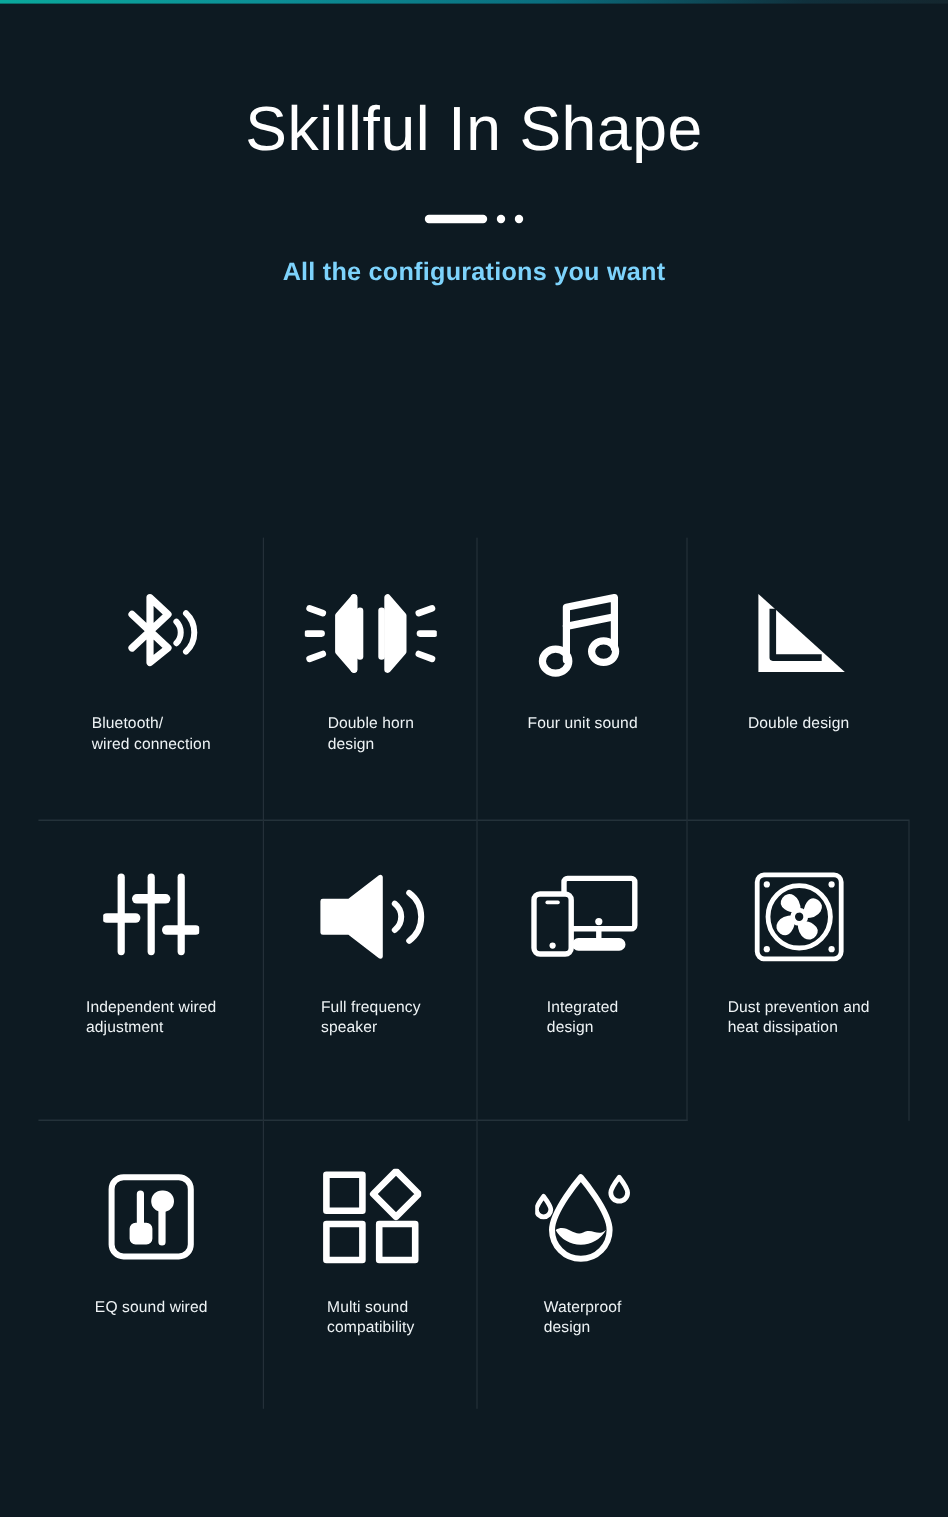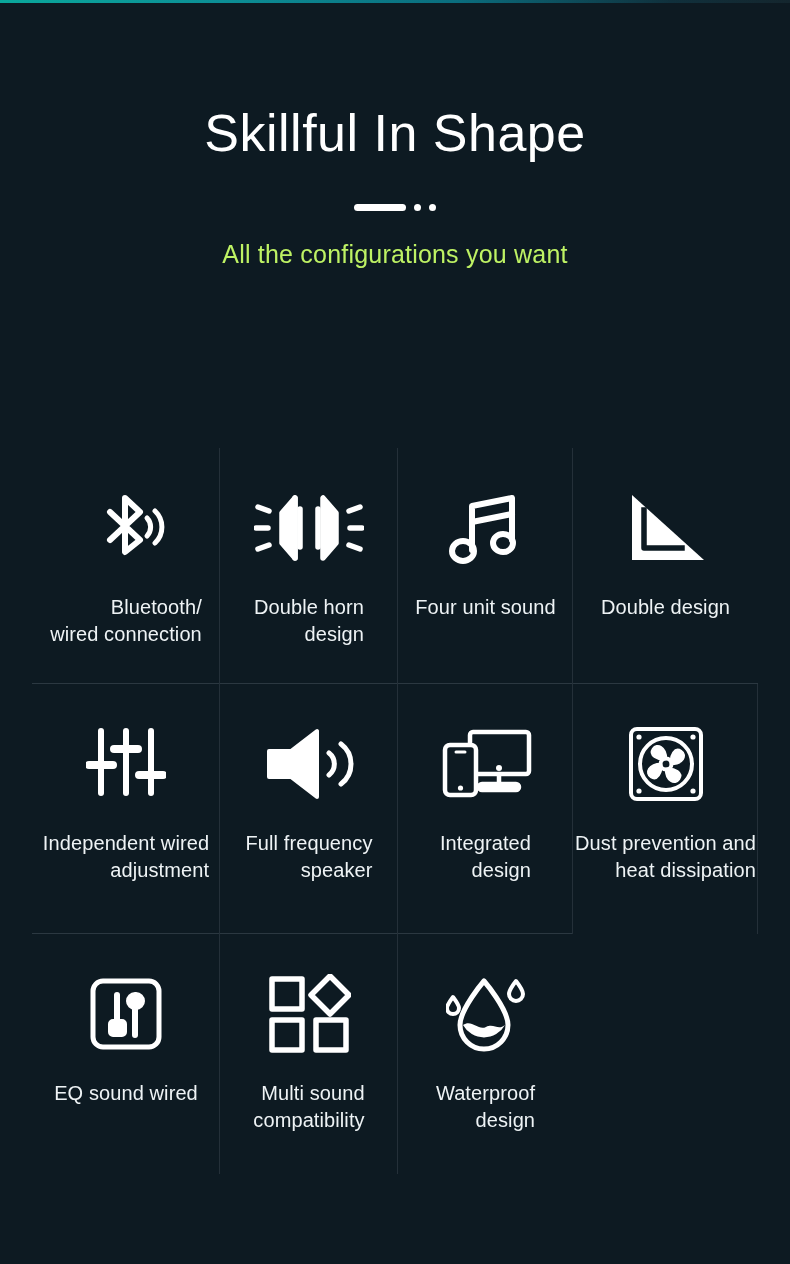--- a/index.html
+++ b/index.html
@@ -16,21 +16,21 @@
     background:#0d1a22;
     position:relative;
     overflow:hidden;
   }
   .top-accent {
     position:absolute; top:0; left:0;
     width:790px; height:3px;
     background:linear-gradient(90deg,#0aa89c 0%,#0c8f96 28%,#0a6d7e 58%,#10303c 85%,#14262e 100%);
   }
   
-  .hero { padding-top:104px; text-align:center; }
+  .hero { padding-top:79px; text-align:center; }
   .hero h1 {
     font-size:52px;
     font-weight:400;
     line-height:1.15;
     letter-spacing:0.5px;
     color:#ffffff;
   }
   .hero h1 .line { display:block; }
   .divider {
     margin:38px auto 0;
@@ -42,23 +42,23 @@
     gap:8px;
   }
   .divider .bar {
     width:52px; height:7px; border-radius:4px; background:#ffffff;
   }
   .divider .dot {
     width:7px; height:7px; border-radius:50%; background:#ffffff;
   }
   .subtitle {
     margin-top:26px;
-    font-size:25px;
-    font-weight:400;
-    color:#bef264;
+    font-size:21px;
+    font-weight:700;
+    color:#7dd3fc;
     letter-spacing:0.2px;
   }
   
   .grid {
     position:absolute;
     top:448px; left:32px;
     width:726px;
     display:grid;
     grid-template-columns:188px 178px 175px 185px;
     grid-template-rows:236px 250px 240px;
@@ -88,22 +88,22 @@
   }
   .icon-wrap {
     height:104px;
     display:flex;
     align-items:center;
     justify-content:center;
   }
   .icon-wrap svg { display:block; }
   .cell-label {
     margin-top:14px;
-    text-align:right;
-    font-size:20px;
+    text-align:left;
+    font-size:13px;
     line-height:1.33;
     color:#eef3f5;
     white-space:pre-line;
     letter-spacing:0.1px;
   }
 </style>
 </head>
 <body>
 
 <div class="page">

